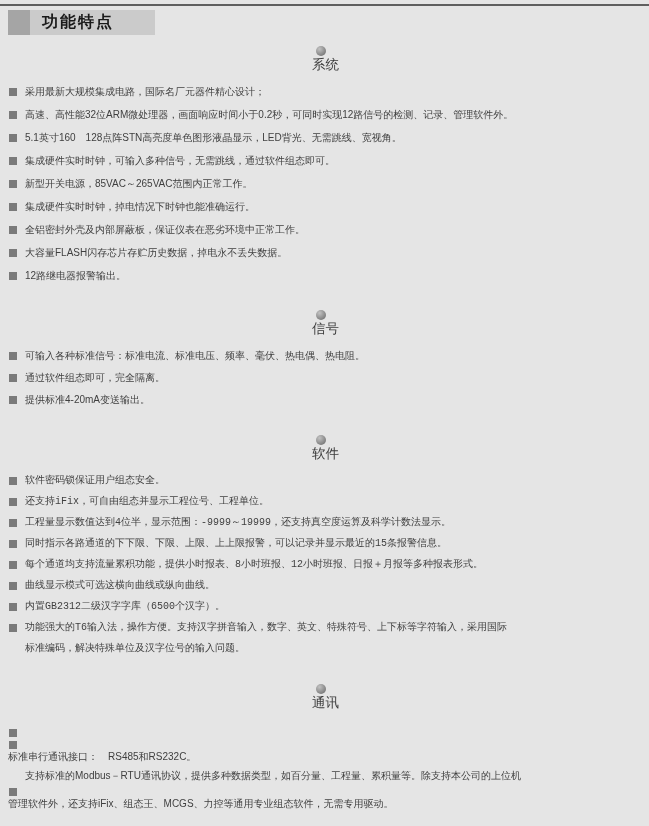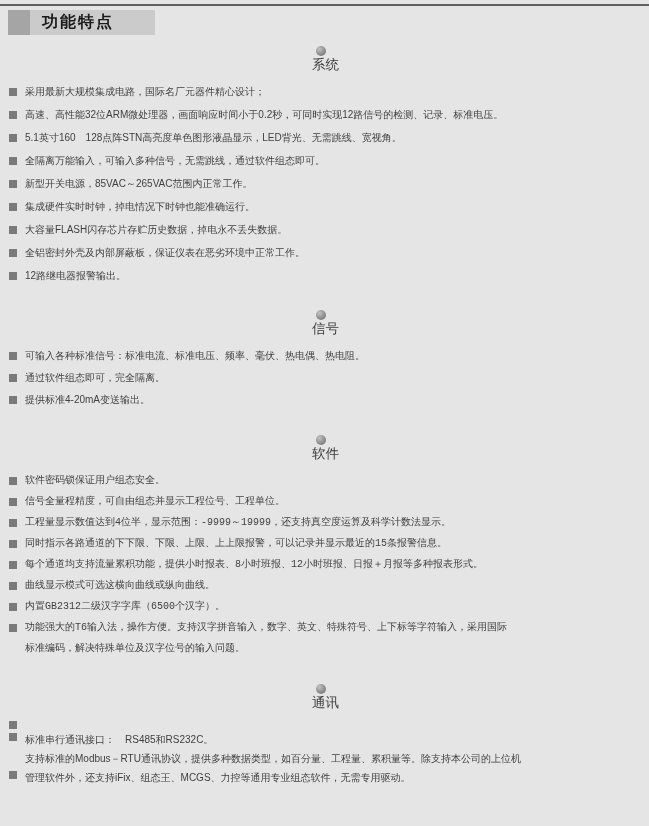--- a/index.html
+++ b/index.html
@@ -80,27 +80,27 @@
   .item.no-bullet { padding-left: 17px; }
   .txt {
     flex: 1;
     white-space: pre-wrap;
     word-break: break-all;
   }
   
   .section:nth-of-type(1) .item { margin-bottom: 7px; }
   .section:nth-of-type(2) .item { margin-bottom: 6px; }
   .section:nth-of-type(3) .item { margin-bottom: 5px; }
-  .section:nth-of-type(4) .item { margin-bottom: 3px; }
+  .section:nth-of-type(4) .item { margin-bottom: 3px; flex-direction: column; }
   
   .section:nth-of-type(4) .sq { margin-top: 1px; }
   .section:nth-of-type(2) { margin-top: 26px; }
   .section:nth-of-type(3) { margin-top: 27px; font-family: Liberation Mono, monospace; }
   .section:nth-of-type(4) { margin-top: 27px; }
-  .section:nth-of-type(4) .section-header { margin-bottom: 8px; font-family: Liberation Mono, monospace; }
+  .section:nth-of-type(4) .section-header { margin-bottom: 16px; font-family: Liberation Mono, monospace; }
 </style>
 </head>
 <body>
 
 <div class="page">
   <div class="topline"></div>
   <div class="header">
     <div class="header-block"></div>
     <div class="header-bar">
       <span>功能特点</span>
@@ -113,56 +113,56 @@
       <span class="section-name">系统</span>
     </div>
     <div class="items">
   <div class="item">
     <span class="sq"></span>
     <span class="txt">采用最新大规模集成电路，国际名厂元器件精心设计；</span>
   </div>
 
   <div class="item">
     <span class="sq"></span>
-    <span class="txt">高速、高性能32位ARM微处理器，画面响应时间小于0.2秒，可同时实现12路信号的检测、记录、标准电压。</span>
+    <span class="txt">高速、高性能32位ARM微处理器，画面响应时间小于0.2秒，可同时实现12路信号的检测、记录、管理软件外。</span>
   </div>
 
   <div class="item">
     <span class="sq"></span>
     <span class="txt">5.1英寸160　128点阵STN高亮度单色图形液晶显示，LED背光、无需跳线、宽视角。</span>
   </div>
 
   <div class="item">
     <span class="sq"></span>
-    <span class="txt">全隔离万能输入，可输入多种信号，无需跳线，通过软件组态即可。</span>
+    <span class="txt">集成硬件实时时钟，可输入多种信号，无需跳线，通过软件组态即可。</span>
   </div>
 
   <div class="item">
     <span class="sq"></span>
     <span class="txt">新型开关电源，85VAC～265VAC范围内正常工作。</span>
   </div>
 
   <div class="item">
     <span class="sq"></span>
     <span class="txt">集成硬件实时时钟，掉电情况下时钟也能准确运行。</span>
   </div>
 
 
   <div class="item">
     <span class="sq"></span>
+    <span class="txt">全铝密封外壳及内部屏蔽板，保证仪表在恶劣环境中正常工作。</span>
+  </div>
+
+  <div class="item">
+    <span class="sq"></span>
     <span class="txt">大容量FLASH闪存芯片存贮历史数据，掉电永不丢失数据。</span>
   </div>
 
   <div class="item">
     <span class="sq"></span>
-    <span class="txt">全铝密封外壳及内部屏蔽板，保证仪表在恶劣环境中正常工作。</span>
-  </div>
-
-  <div class="item">
-    <span class="sq"></span>
     <span class="txt">12路继电器报警输出。</span>
   </div>
 </div>
   </div>
 
   <div class="section">
     <div class="section-header">
       <span class="dot"></span>
       <span class="section-name">信号</span>
     </div>
@@ -191,21 +191,21 @@
       <span class="section-name">软件</span>
     </div>
     <div class="items">
   <div class="item">
     <span class="sq"></span>
     <span class="txt">软件密码锁保证用户组态安全。</span>
   </div>
 
   <div class="item">
     <span class="sq"></span>
-    <span class="txt">信号全量程精度，可自由组态并显示工程位号、工程单位。</span>
+    <span class="txt">还支持iFix，可自由组态并显示工程位号、工程单位。</span>
   </div>
 
   <div class="item">
     <span class="sq"></span>
     <span class="txt">工程量显示数值达到4位半，显示范围：-9999～19999，还支持真空度运算及科学计数法显示。</span>
   </div>
 
   <div class="item">
     <span class="sq"></span>
     <span class="txt">同时指示各路通道的下下限、下限、上限、上上限报警，可以记录并显示最近的15条报警信息。</span>

